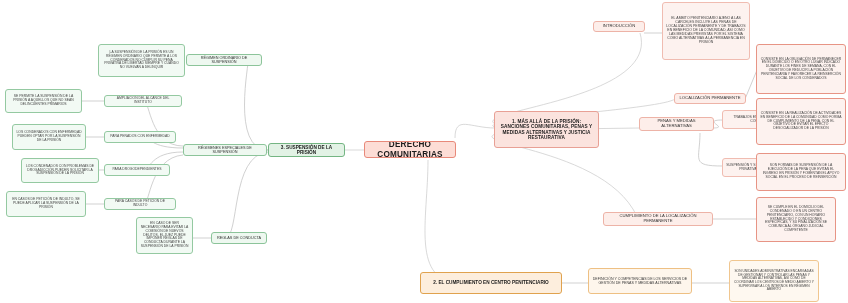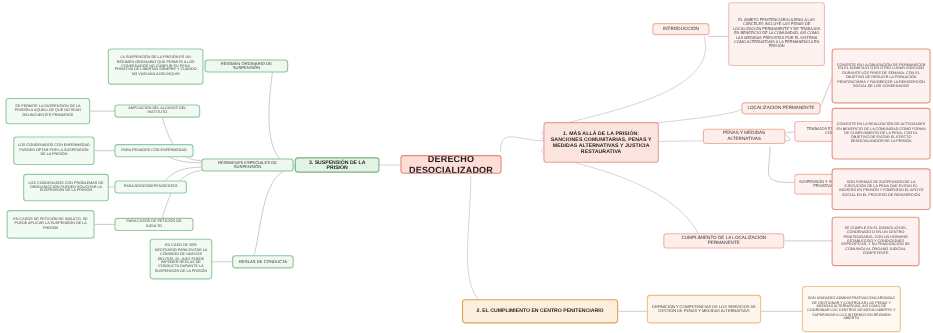--- a/index.html
+++ b/index.html
@@ -117,21 +117,21 @@
 
       <path d="M210,60 L186,60"></path>
       <path d="M105,101 L82,101"></path>
       <path d="M105,137 L86,137"></path>
       <path d="M105,170 L86,170"></path>
       <path d="M105,204 L86,204"></path>
       <path d="M211,238 L193,238"></path>
     </g>
   </svg>
 
-  <div class="node n-center" style="left:364px;top:141px;width:92px;height:17px;">DERECHO DESOCIALIZADOR</div>
+  <div class="node n-center" style="left:364px;top:141px;width:92px;height:17px;">DERECHO COMUNITARIAS</div>
 
   <div class="node n-red-main" style="left:494px;top:111px;width:105px;height:37px;">1. MÁS ALLÁ DE LA PRISIÓN: SANCIONES COMUNITARIAS, PENAS Y MEDIDAS ALTERNATIVAS Y JUSTICIA RESTAURATIVA</div>
 
   <div class="node n-red" style="left:593px;top:21px;width:52px;height:11px;">INTRODUCCIÓN</div>
   <div class="node n-red-leaf" style="left:662px;top:2px;width:88px;height:58px;">EL ÁMBITO PENITENCIARIO AJENO A LAS CÁRCELES INCLUYE LAS PENAS DE LOCALIZACIÓN PERMANENTE Y DE TRABAJOS EN BENEFICIO DE LA COMUNIDAD, ASÍ COMO LAS MEDIDAS PREVISTAS POR EL SISTEMA COMO ALTERNATIVAS A LA PERMANENCIA EN PRISIÓN</div>
 
   <div class="node n-red" style="left:674px;top:93px;width:72px;height:11px;">LOCALIZACIÓN PERMANENTE</div>
   <div class="node n-red-leaf2" style="left:756px;top:44px;width:90px;height:50px;">CONSISTE EN LA OBLIGACIÓN DE PERMANECER EN EL DOMICILIO O EN OTRO LUGAR INDICADO DURANTE LOS FINES DE SEMANA, CON EL OBJETIVO DE REDUCIR LA POBLACIÓN PENITENCIARIA Y FAVORECER LA REINSERCIÓN SOCIAL DE LOS CONDENADOS</div>
 
   <div class="node n-red" style="left:639px;top:117px;width:75px;height:14px;">PENAS Y MEDIDAS ALTERNATIVAS</div>

